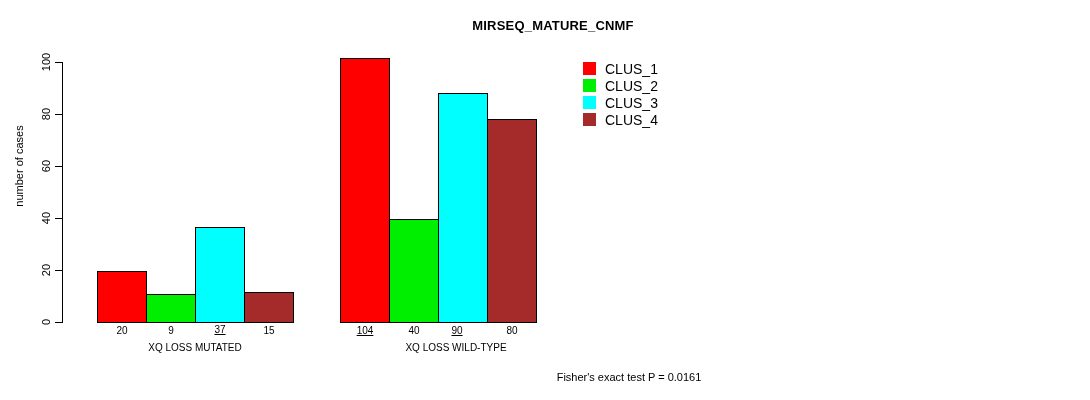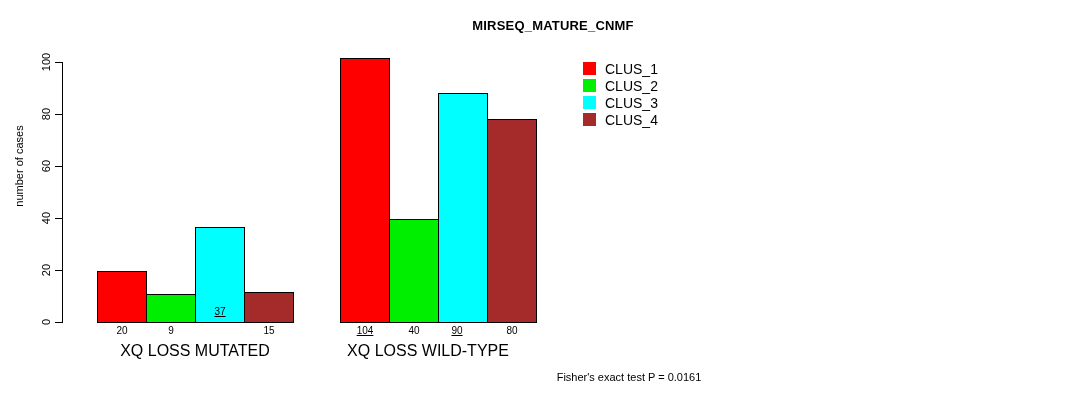--- a/index.html
+++ b/index.html
@@ -94,21 +94,21 @@
 
   .bar-value-label {
     position: absolute;
     font-size: 10px;
     text-align: center;
     white-space: nowrap;
   }
 
   .group-label {
     position: absolute;
-    font-size: 16px;
+    font-size: 10px;
     text-align: center;
     white-space: nowrap;
   }
 
   
   #legend {
     position: absolute;
     left: 583px;
     top: 60px;
   }
@@ -169,36 +169,36 @@
 
   <div id="plot-area">
 
     <div class="bar" style="left:97px;  width:50px; top:271px; height:52px;  background:#FF0000;"></div>
     <div class="bar" style="left:146px; width:50px; top:294px; height:29px;  background:#00EE00;"></div>
     <div class="bar" style="left:195px; width:50px; top:227px; height:96px;  background:#00FFFF;"></div>
     <div class="bar" style="left:244px; width:50px; top:292px; height:31px;  background:#A52A2A;"></div>
 
     <div class="bar-value-label" style="left:97px;  width:50px; top:325px;">20</div>
     <div class="bar-value-label" style="left:146px; width:50px; top:325px;">9</div>
-    <div class="bar-value-label" style="left:195px; width:50px; top:306px;text-decoration:underline;">37</div>
+    <div class="bar-value-label" style="left:195px; width:50px; top:324px;text-decoration:underline;">37</div>
     <div class="bar-value-label" style="left:244px; width:50px; top:325px;">15</div>
 
     <div class="group-label" style="left:95px; width:200px; top:342px;">XQ LOSS MUTATED</div>
 
     <div class="bar" style="left:340px; width:50px; top:58px;  height:265px; background:#FF0000;"></div>
     <div class="bar" style="left:389px; width:50px; top:219px; height:104px; background:#00EE00;"></div>
     <div class="bar" style="left:438px; width:50px; top:93px;  height:230px; background:#00FFFF;"></div>
     <div class="bar" style="left:487px; width:50px; top:119px; height:204px; background:#A52A2A;"></div>
 
     <div class="bar-value-label" style="left:340px; width:50px; top:325px;text-decoration:underline;">104</div>
     <div class="bar-value-label" style="left:389px; width:50px; top:325px;">40</div>
     <div class="bar-value-label" style="left:432px; width:50px; top:325px;text-decoration:underline;">90</div>
     <div class="bar-value-label" style="left:487px; width:50px; top:325px;">80</div>
 
-    <div class="group-label" style="left:328px; width:200px; top:342px;">XQ LOSS WILD-TYPE</div>
+    <div class="group-label" style="left:356px; width:200px; top:342px;">XQ LOSS WILD-TYPE</div>
 
   </div>
 
   <div id="legend">
     <div class="legend-row">
       <span class="legend-swatch" style="background:#FF0000;"></span>
       <span class="legend-label">CLUS_1</span>
     </div>
     <div class="legend-row">
       <span class="legend-swatch" style="background:#00EE00;"></span>

